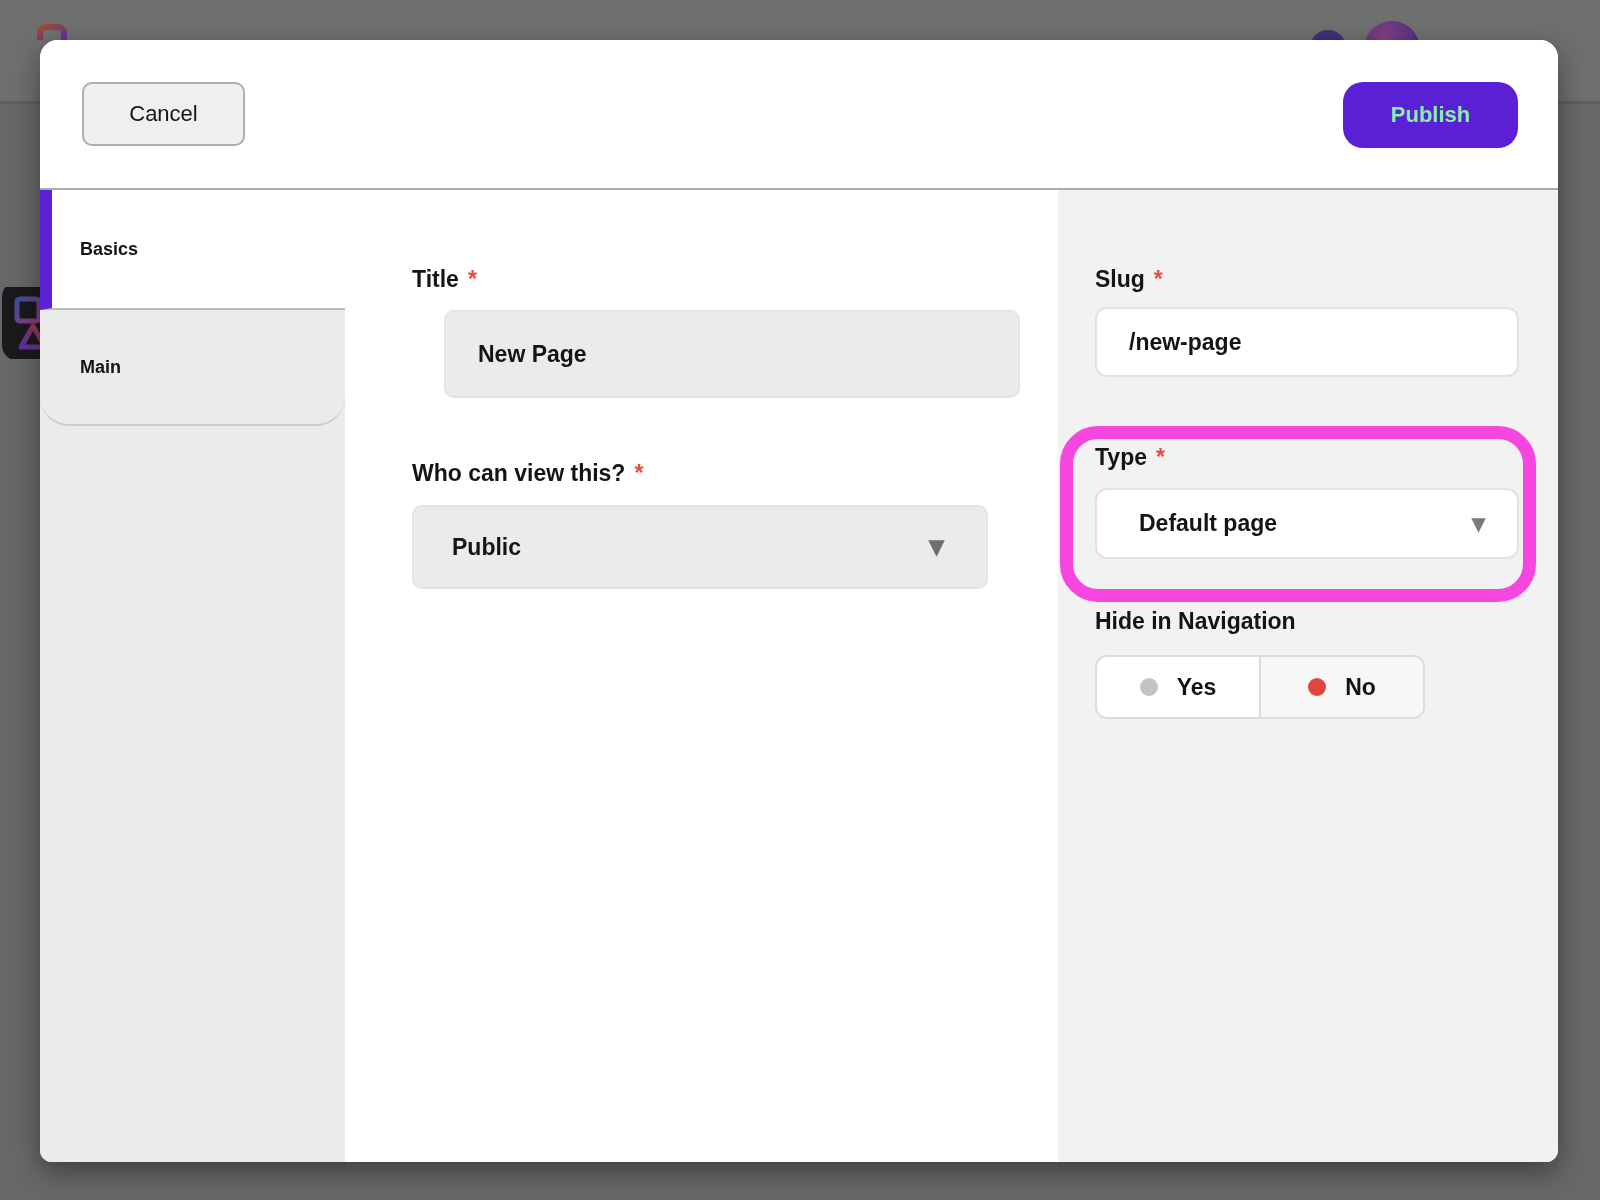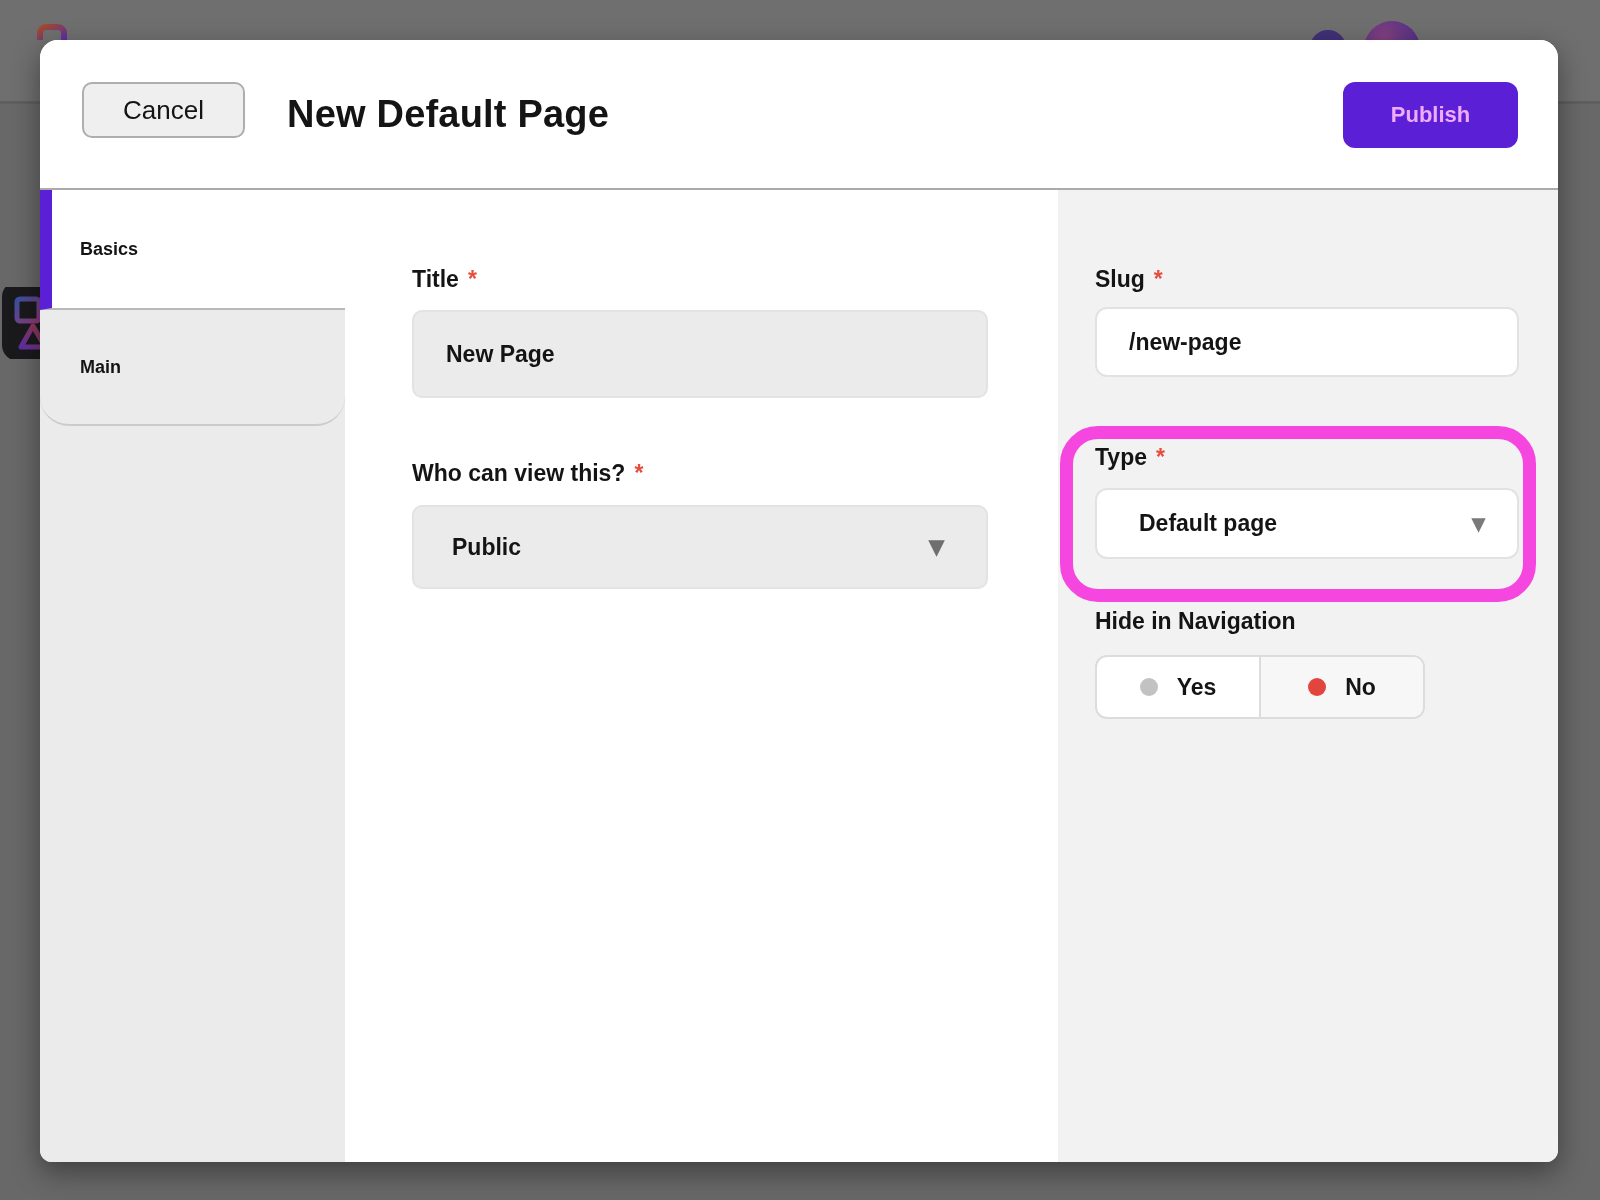--- a/index.html
+++ b/index.html
@@ -15,47 +15,47 @@
   .bg-logo{position:absolute;left:36px;top:22px;}
   .bg-appicon{position:absolute;left:2px;top:287px;}
 
   
   .modal{position:absolute;left:40px;top:40px;width:1518px;height:1122px;
       background:#fff;border-radius:18px 18px 12px 12px;
       box-shadow:0 10px 28px rgba(0,0,0,.4);overflow:hidden;}
   .modal-header{position:absolute;left:0;top:0;width:100%;height:150px;background:#fff;
       border-bottom:2px solid #ababab;box-sizing:border-box;z-index:3;}
   .btn{box-sizing:border-box;cursor:pointer;display:flex;align-items:center;justify-content:center;}
-  .cancel-btn{position:absolute;left:42px;top:42px;width:163px;height:56px;
+  .cancel-btn{position:absolute;left:42px;top:42px;width:163px;height:64px;
       background:#efefef;border:2px solid #aeaeae;border-radius:10px;
-      font-family:inherit;font-size:26px;font-weight:500;color:#141414;}
+      font-family:inherit;font-size:22px;font-weight:500;color:#141414;}
   .modal-title{position:absolute;left:247px;top:0;height:148px;display:flex;align-items:center;
       font-size:38px;font-weight:700;margin:0;letter-spacing:.2px;}
   .publish-btn{position:absolute;right:40px;top:42px;width:175px;height:66px;
-      background:#5b1fd6;border:none;border-radius:12px;color:#f0abfc;
+      background:#5b1fd6;border:none;border-radius:20px;color:#86efac;
       font-family:inherit;font-size:22px;font-weight:700;}
 
   
   .sidebar{position:absolute;left:0;top:150px;width:305px;height:972px;background:#ebebeb;}
   .tab{box-sizing:border-box;display:flex;align-items:center;font-size:18px;font-weight:600;cursor:pointer;}
   .tab.active{height:120px;background:#fff;border-left:12px solid #5b1fd6;
       border-bottom:2px solid #b9b9b9;padding-left:28px;}
   .tab.inactive{height:116px;border-bottom:2px solid #cbcbcb;padding-left:40px;border-radius:29px;}
 
   
   .main-panel{position:absolute;left:305px;top:150px;width:713px;height:972px;background:#fff;}
   
   .side-panel{position:absolute;left:1018px;top:150px;width:500px;height:972px;background:#f2f2f2;}
 
   .field-label{position:absolute;font-size:23px;font-weight:600;white-space:nowrap;}
   .req{color:#e74c3c;margin-left:9px;font-weight:700;}
 
   .text-input{position:absolute;box-sizing:border-box;font-family:inherit;
       font-size:23px;font-weight:600;color:#141414;outline:none;}
-  .input-gray{background:#ebebeb;border:2px solid #e3e3e3;border-radius:10px;padding:0 0 0 32px;}
+  .input-gray{background:#ebebeb;border:2px solid #e3e3e3;border-radius:10px;padding:0 0 0 32px;margin-left:32px;}
   .input-white{background:#fff;border:2px solid #e2e2e2;border-radius:12px;padding:0 0 0 32px;}
 
   .select{position:absolute;box-sizing:border-box;display:flex;align-items:center;
       cursor:pointer;font-size:23px;font-weight:600;}
   .select-gray{background:#ebebeb;border:2px solid #e3e3e3;border-radius:10px;padding-left:38px;}
   .select-white{background:#fff;border:2px solid #e2e2e2;border-radius:12px;padding-left:42px;}
   .caret{position:absolute;color:#6f6f6f;font-size:30px;line-height:1;top:50%;transform:translateY(-54%);}
   .select-gray .caret{right:42px;}
   .select-white .caret{right:32px;font-size:26px;color:#7a7a7a;}
 
@@ -106,21 +106,20 @@
       <rect x="0" y="-6" width="60" height="80" rx="16" fill="#1a1a1c"></rect>
       <rect x="15" y="12" width="22" height="22" rx="3" fill="none" stroke="url(#lg1)" stroke-width="5"></rect>
       <path d="M31,39 L43,60 L19,60 Z" fill="none" stroke="url(#lg2)" stroke-width="5" stroke-linejoin="round"></path>
     </svg>
   </div>
 
   <div class="modal">
 
     <div class="modal-header">
       <button class="btn cancel-btn">Cancel</button>
-      <h1 class="modal-title">New Default Page</h1>
       <button class="btn publish-btn">Publish</button>
     </div>
 
     <div class="sidebar">
       <div class="tab active">
         <span>Basics</span>
       </div>
       <div class="tab inactive">
         <span>Main</span>
       </div>

